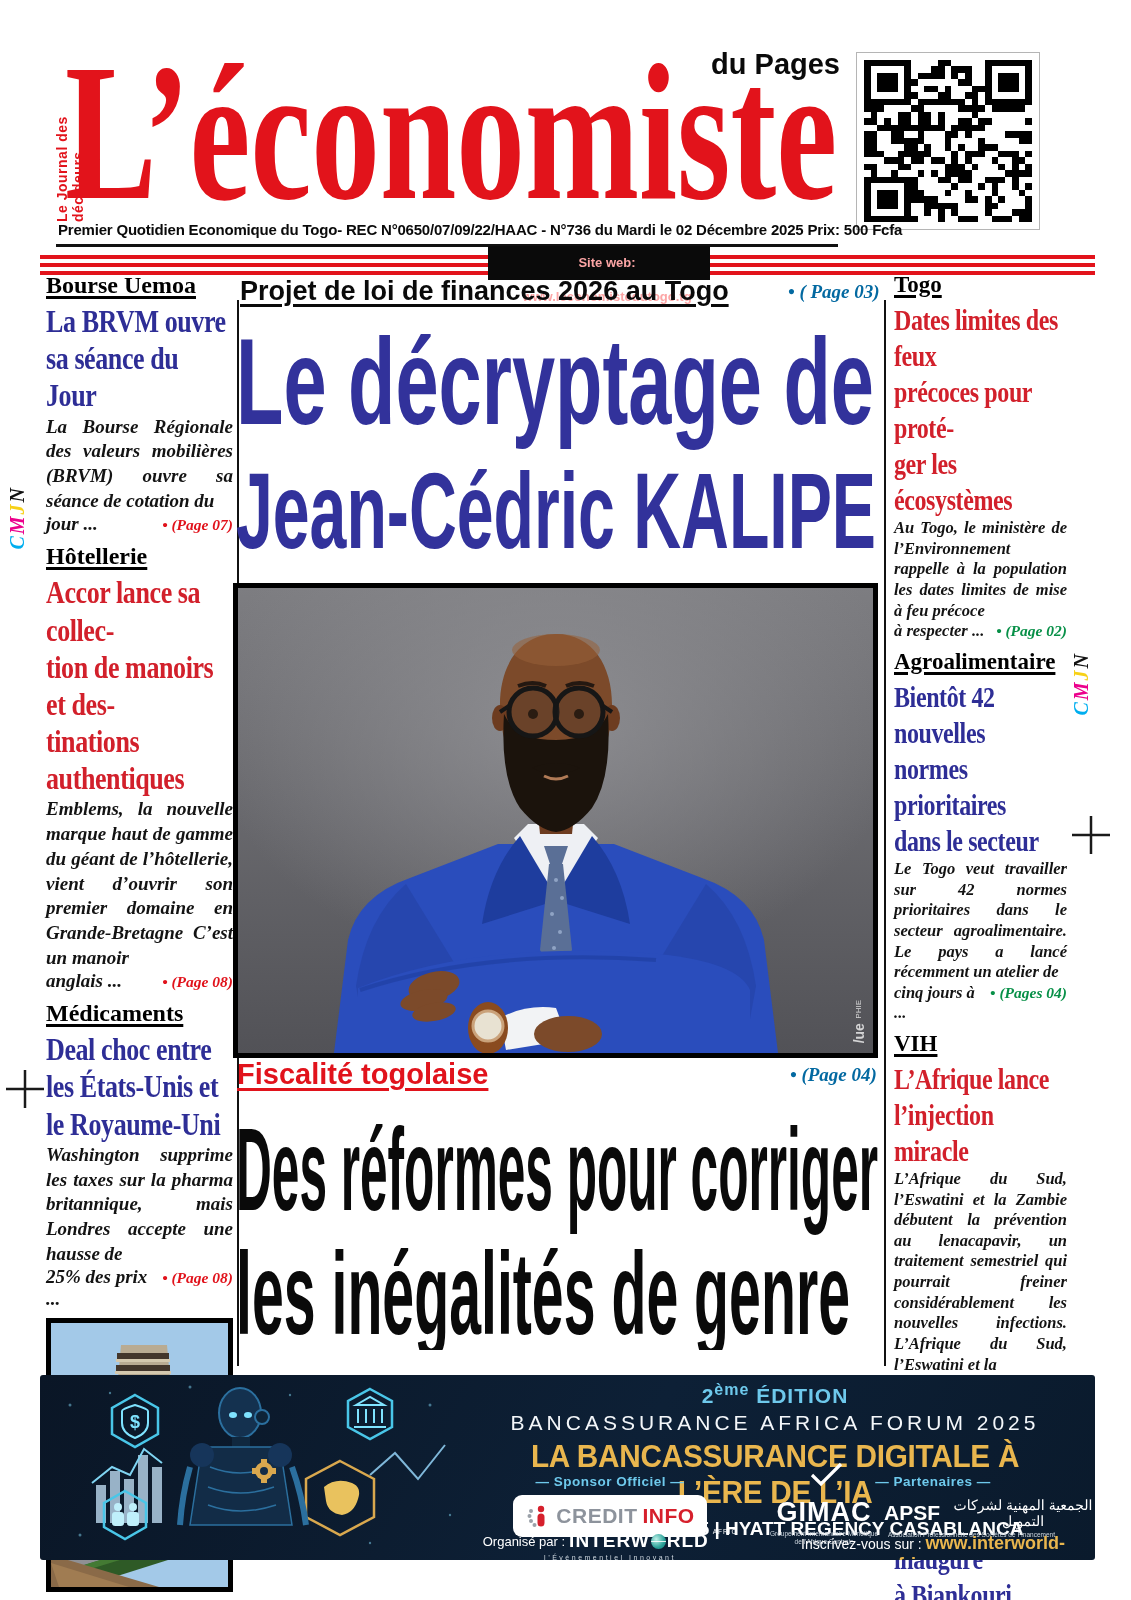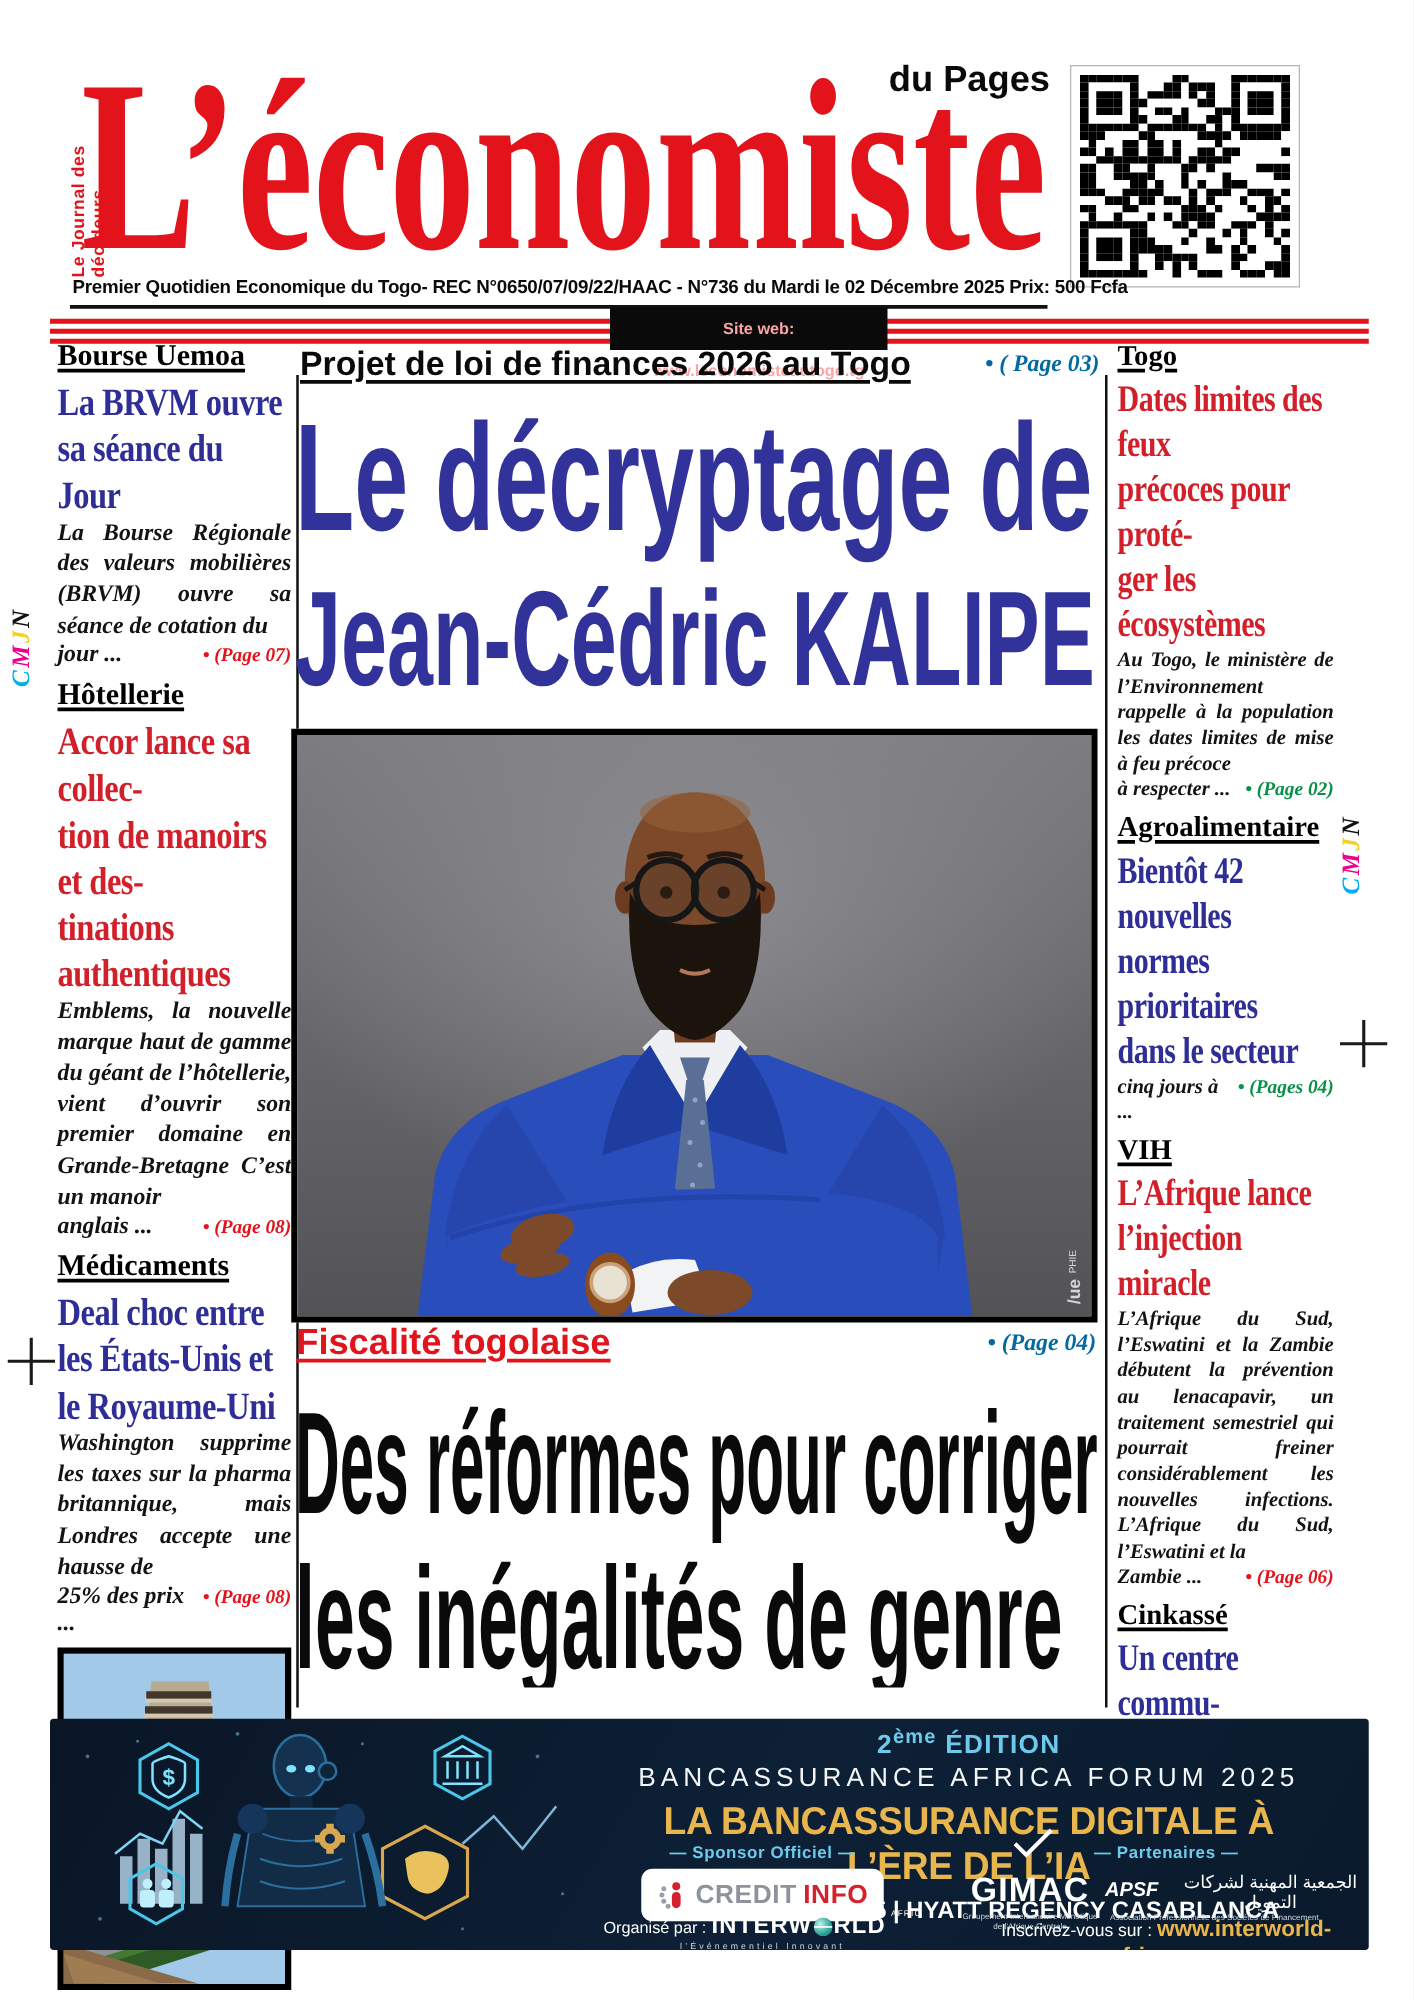--- a/index.html
+++ b/index.html
@@ -85,21 +85,21 @@
   .bn-partners{position:absolute;left:728px;top:99px;width:330px;text-align:center;}
   .ci-box{display:inline-flex;align-items:center;gap:5px;margin-top:6px;background:#fff;
     border-radius:9px;padding:8px 12px;}
   .ci-credit{color:#8d939c;font-size:21px;font-weight:bold;letter-spacing:.5px;}
   .ci-info{color:#d6202c;font-size:21px;font-weight:bold;letter-spacing:.5px;}
   .partner-row{display:flex;justify-content:flex-end;align-items:flex-start;gap:4px;margin-top:8px;}
   .gimac-name{position:relative;font-size:27px;font-weight:bold;letter-spacing:1px;}
   .gimac-check{position:absolute;left:42px;top:-12px;}
   .logo-cap{font-size:6.5px;color:#cfd8e0;margin-top:2px;line-height:1.25;}
   .apsf-row{display:flex;gap:8px;align-items:center;justify-content:center;}
-  .apsf-name{font-size:16px;font-weight:bold;font-style:italic;}
+  .apsf-name{font-size:21px;font-weight:bold;}
   .apsf-ar{font-size:14px;direction:rtl;}
   .bn-org{position:absolute;left:420px;top:155px;width:300px;text-align:center;}
   .org-line{display:flex;align-items:center;justify-content:center;gap:4px;}
   .org-label{font-size:13px;}
   .org-name{font-size:19px;font-weight:bold;letter-spacing:1px;display:flex;align-items:center;}
   .globe{display:inline-block;width:15px;height:15px;border-radius:50%;margin:0 1px;
     background:linear-gradient(transparent 44%,rgba(255,255,255,.85) 47%,rgba(255,255,255,.85) 53%,transparent 56%),
                radial-gradient(circle at 35% 35%,#bff2e9,#2aa198 60%,#157f77);}
   .org-afric{font-size:6.5px;letter-spacing:1px;align-self:flex-start;margin-top:-2px;}
   .org-cap{font-size:7px;letter-spacing:2.5px;color:#cfd8e0;margin-top:2px;}
@@ -1014,20 +1014,21 @@
       </div>
     </div>
     <div class="hbar" data-name="section-divider"></div>
     <div class="sec" data-name="article-teaser">
       <div class="kicker" data-name="article-kicker">Agroalimentaire</div>
       <div class="hl hl-blue" data-name="article-headline">
         <div data-name="headline-line">Bientôt 42 nouvelles</div>
         <div data-name="headline-line">normes prioritaires</div>
         <div data-name="headline-line">dans le secteur</div>
       </div>
+      <div class="body-txt" data-name="article-body">Le Togo veut travailler sur 42 normes prioritaires dans le secteur agroalimentaire. Le pays a lancé récemment un atelier de</div>
       <div class="tail-row" data-name="article-tail">
         <span data-name="article-tail-text">cinq jours à ...</span>
         <span class="page-ref ref-green" data-name="page-reference">• (Pages 04)</span>
       </div>
     </div>
     <div class="hbar" data-name="section-divider"></div>
     <div class="sec" data-name="article-teaser">
       <div class="kicker" data-name="article-kicker">VIH</div>
       <div class="hl hl-red" data-name="article-headline">
         <div data-name="headline-line">L’Afrique lance</div>

